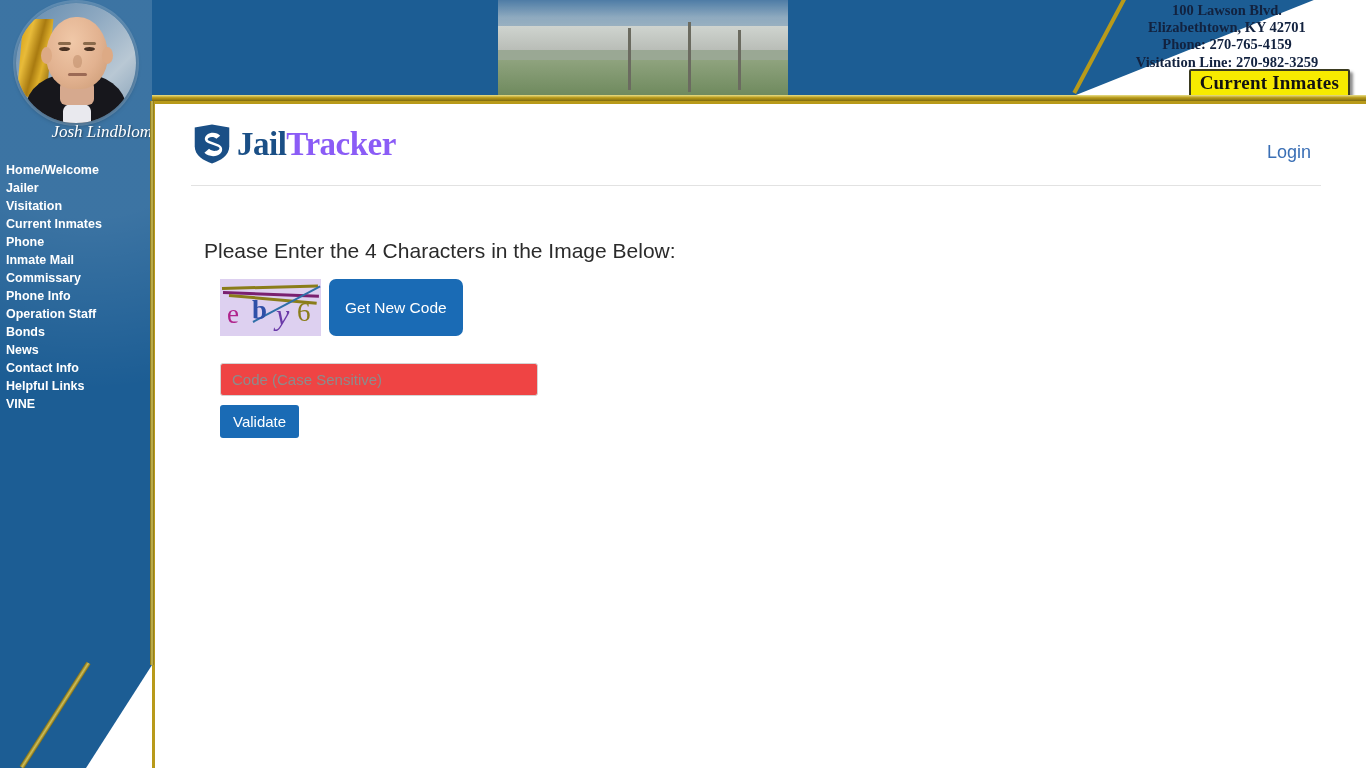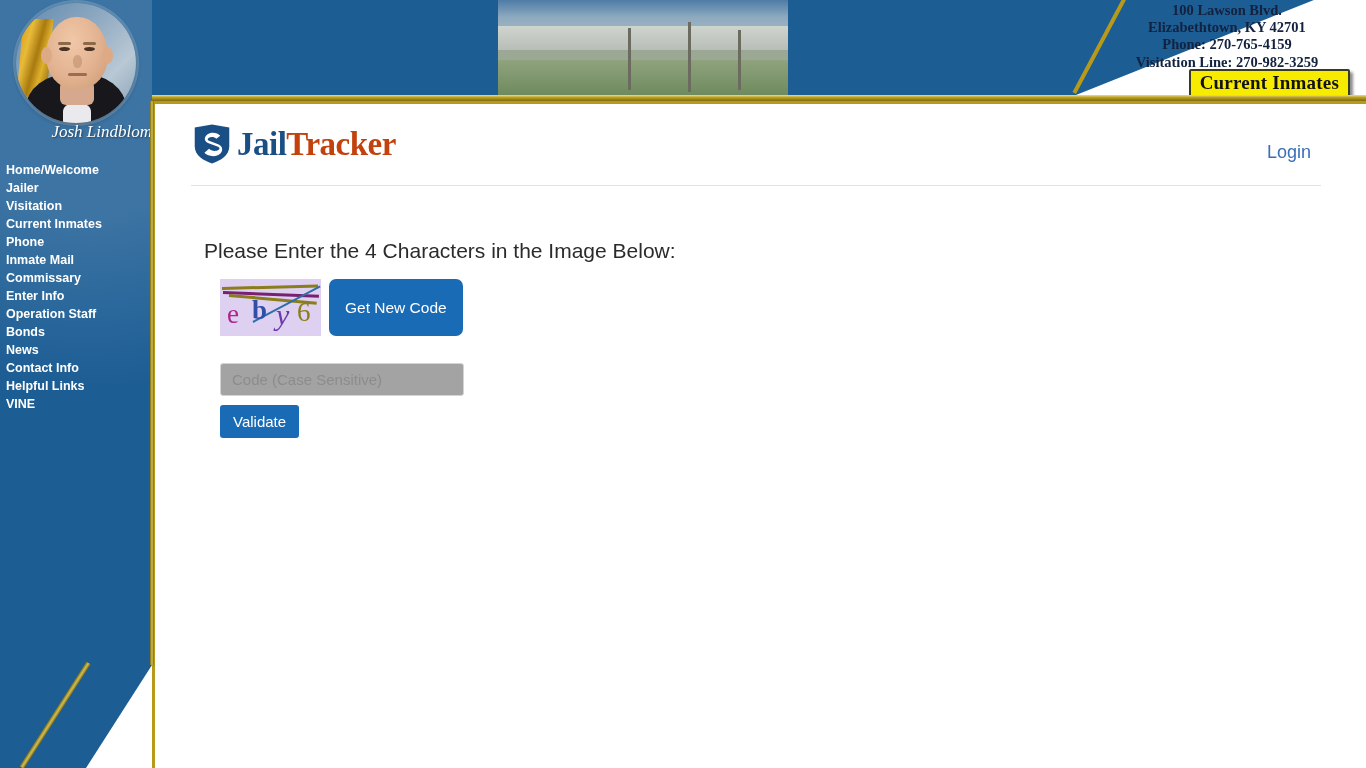--- a/index.html
+++ b/index.html
@@ -267,21 +267,21 @@
   }
   .brand-logo { width: 38px; height: 40px; display:block; }
   .brand-text {
     font-family: "Liberation Serif", serif;
     font-weight: bold;
     font-size: 33px;
     letter-spacing: -0.5px;
     line-height: 36px;
   }
   .brand-jail { color:#1a4f86; }
-  .brand-tracker { color:#c2410c; }
+  .brand-tracker { color:#8b5cf6; }
 
   .login-link {
     position: absolute;
     right: 10px; top: 26px;
     font-size: 18px;
     color: #3a6fb5;
     text-decoration: none;
     cursor: pointer;
   }
 
@@ -321,27 +321,27 @@
     cursor: pointer;
     padding: 0 16px;
     font-size: 15px;
   }
   .btn-getcode { height: 57px; font-size: 15.5px; }
   .btn-validate { height: 33px; font-size: 15px; padding: 4px 13px; border-radius:3px; }
 
   .code-input {
     display: block;
     margin: 27px 0 9px 17px;
-    width: 244px; height: 33px;
+    width: 318px; height: 33px;
     border: 1px solid #d4d4d4;
     border-radius: 3px;
     padding: 0 11px;
     font-size: 15px;
     color: #333;
-    background:#a3a3a3;
+    background:#ef4444;
     outline: none;
     font-family: "Liberation Sans", sans-serif;
   }
   .code-input::placeholder { color: #8c8c8c; }
   .validate-wrap { margin-left: 17px; }
 </style>
 </head>
 <body>
 
 <div id="page">
@@ -442,21 +442,21 @@
     <div class="avatar-name">Josh Lindblom</div>
 
     <nav class="nav">
       <a class="nav-item" href="#">Home/Welcome</a>
       <a class="nav-item" href="#">Jailer</a>
       <a class="nav-item" href="#">Visitation</a>
       <a class="nav-item" href="#">Current Inmates</a>
       <a class="nav-item" href="#">Phone</a>
       <a class="nav-item" href="#">Inmate Mail</a>
       <a class="nav-item" href="#">Commissary</a>
-      <a class="nav-item" href="#">Enter Info</a>
+      <a class="nav-item" href="#">Phone Info</a>
       <a class="nav-item" href="#">Operation Staff</a>
       <a class="nav-item" href="#">Bonds</a>
       <a class="nav-item" href="#">News</a>
       <a class="nav-item" href="#">Contact Info</a>
       <a class="nav-item" href="#">Helpful Links</a>
       <a class="nav-item" href="#">VINE</a>
     </nav>
   </div>
 
   <div class="sidebar-edge-v"></div>

